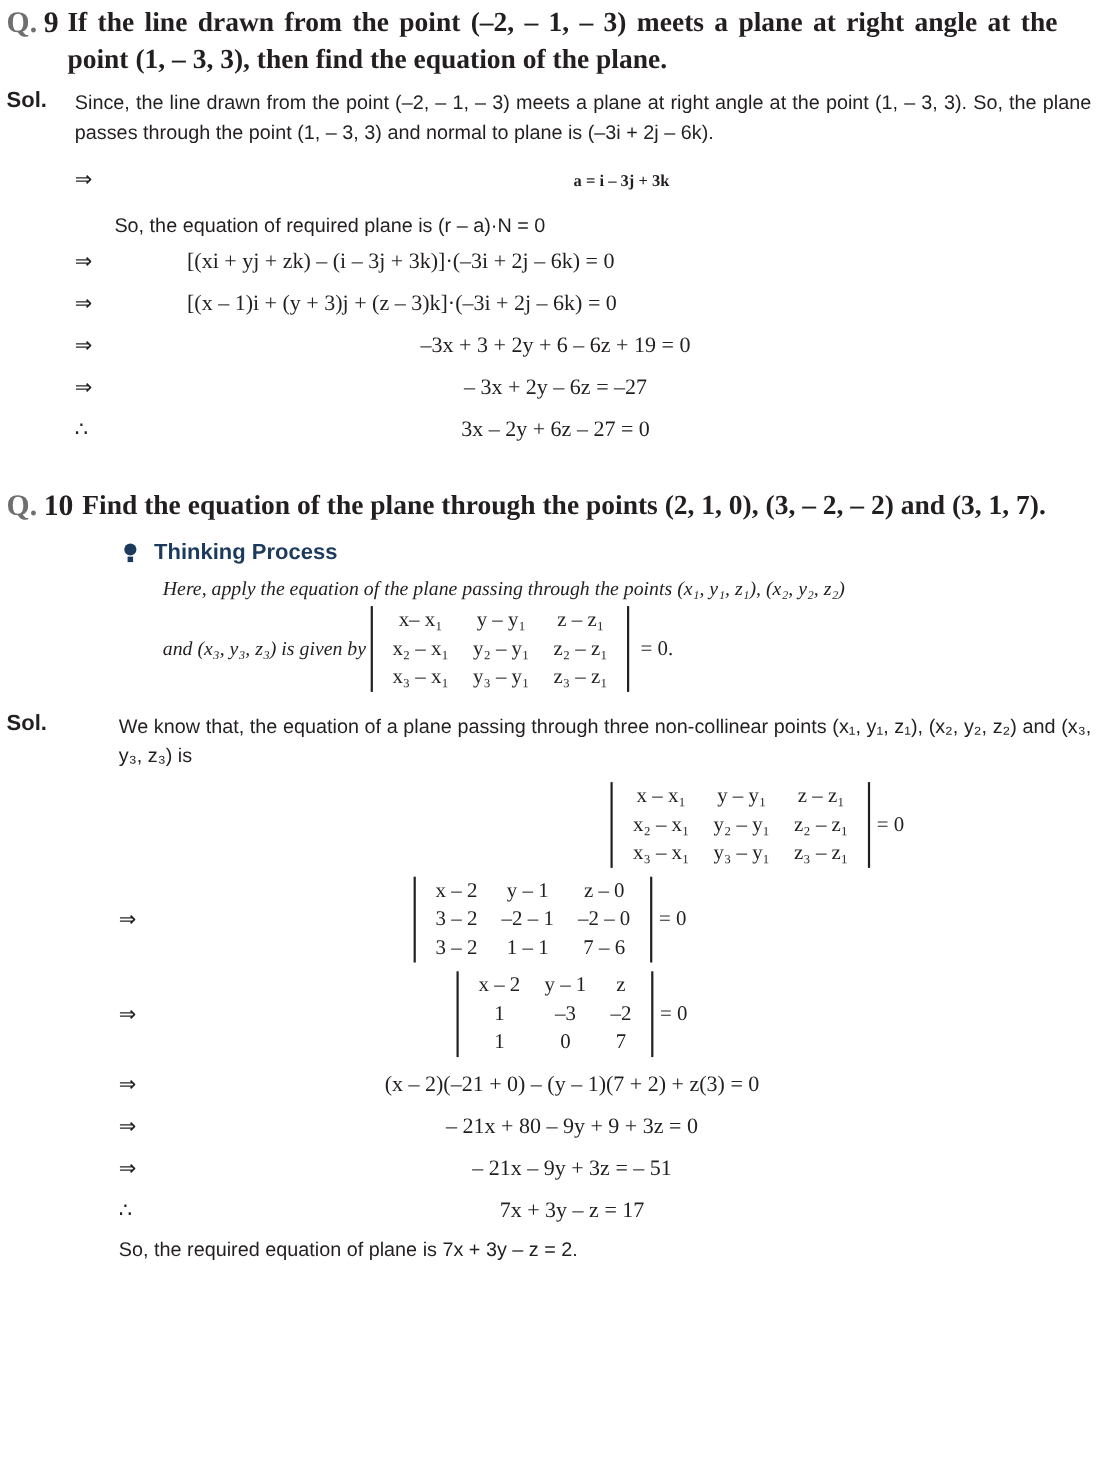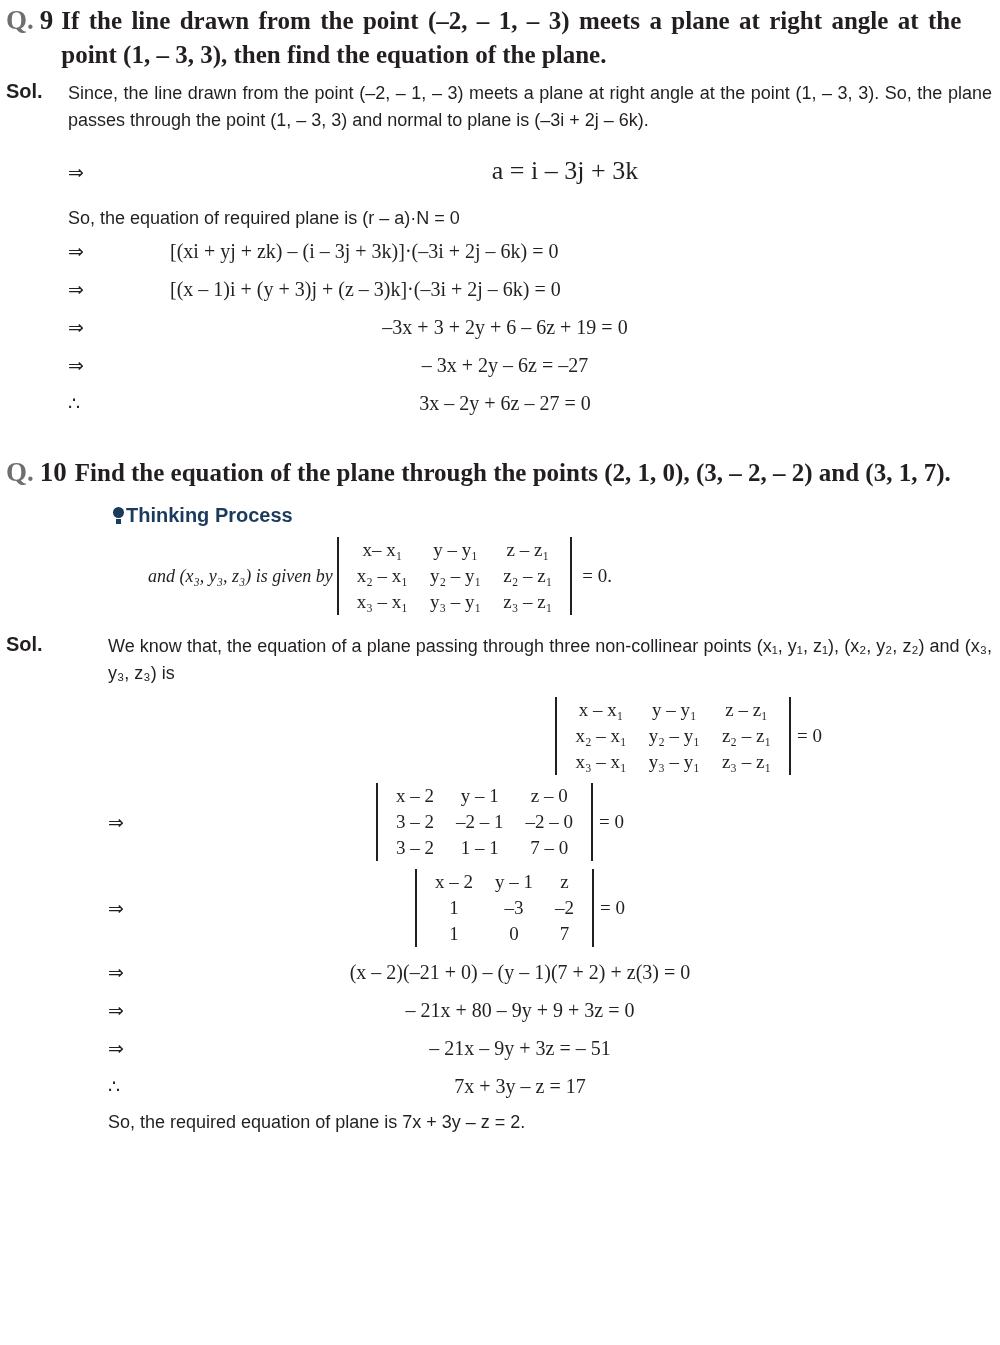--- a/index.html
+++ b/index.html
@@ -82,21 +82,21 @@
   }
   .dmid {
     flex: 1;
   }
   .center { text-align: center; }
 
   
   .tp-head {
     display: flex;
     align-items: center;
-    gap: 1px;
+    gap: 15px;
     font-family: "Liberation Sans", sans-serif;
     font-size: 20px;
     font-weight: bold;
     color: #1b3a5c;
   }
   .bulb {
     display: inline-block;
     width: 13px;
     height: 17px;
     position: relative;
@@ -169,25 +169,25 @@
     <div class="q-text" style="max-width:900px;">If the line drawn from the point (–2, – 1, – 3) meets a plane at right angle at the point (1, – 3, 3), then find the equation of the plane.</div>
   </div>
 
   <div style="display:flex; align-items:flex-start; padding:8px 8px 0 6px;">
     <div class="sol-label" style="width:62px;">Sol.</div>
     <div style="flex:1;">
       <div class="sol-body" style="max-width:930px;">Since, the line drawn from the point (–2, – 1, – 3)  meets a plane at right angle at the point (1, – 3, 3). So, the plane passes through the point (1, – 3, 3) and normal to plane is (–3i + 2j – 6k).</div>
 
       <div class="drow" style="margin-top:12px;">
         <div class="darrow">⇒</div>
-        <div class="dmid center mathline" style="font-size:26px;">a = i – 3j + 3k</div>
-      </div>
-
-
-      <div class="sol-body" style="margin-top:10px;">So, the equation of required plane is (r – a)·N = 0</div>
+        <div class="dmid center mathline" style="font-size:15px;font-weight:bold;">a = i – 3j + 3k</div>
+      </div>
+
+
+      <div class="sol-body" style="margin-top:10px;margin-left:36px;">So, the equation of required plane is (r – a)·N = 0</div>
 
       <div class="drow">
         <div class="darrow">⇒</div>
         <div class="dmid mathline" style="padding-left:32px;">[(xi + yj + zk) – (i – 3j + 3k)]·(–3i + 2j – 6k) = 0</div>
       </div>
       <div class="drow">
         <div class="darrow">⇒</div>
         <div class="dmid mathline" style="padding-left:32px;">[(x – 1)i + (y + 3)j + (z – 3)k]·(–3i + 2j – 6k) = 0</div>
       </div>
       <div class="drow">
@@ -210,20 +210,21 @@
     <div class="q-num">10</div>
     <div class="q-text" style="max-width:890px;">Find the equation of the plane through the points (2, 1, 0), (3, – 2, – 2) and (3, 1, 7).</div>
   </div>
 
   <div style="padding:14px 8px 0 112px;">
     <div class="tp-head">
       <span class="bulb"></span>
       <span>Thinking Process</span>
     </div>
     <div style="padding-left:36px; padding-top:8px;">
+      <div class="tp-body" style="max-width:810px;">Here, apply the equation of the plane passing through the points (x₁, y₁, z₁), (x₂, y₂, z₂)</div>
       <div style="display:flex; align-items:center; gap:4px; margin-top:2px;">
         <span class="tp-body" style="white-space:nowrap;">and (x₃, y₃, z₃) is given by</span>
         <span class="det">
           <span class="bar"></span>
           <table>
             <tbody>
                 <tr>
               <td class="it">x– x₁</td>
               <td class="it">y – y₁</td>
               <td class="it">z – z₁</td>
@@ -292,21 +293,21 @@
                 <td class="it">z – 0</td>
               </tr>
               <tr>
                 <td>3 – 2</td>
                 <td>–2 – 1</td>
                 <td>–2 – 0</td>
               </tr>
               <tr>
                 <td>3 – 2</td>
                 <td>1 – 1</td>
-                <td>7 – 0</td>
+                <td>7 – 6</td>
               </tr>
             </tbody>
               </table>
             <span class="bar"></span>
           </span>
           <span class="eq-after">= 0</span>
         </div>
       </div>
 
       <div style="display:flex; align-items:center; margin-top:8px;">

